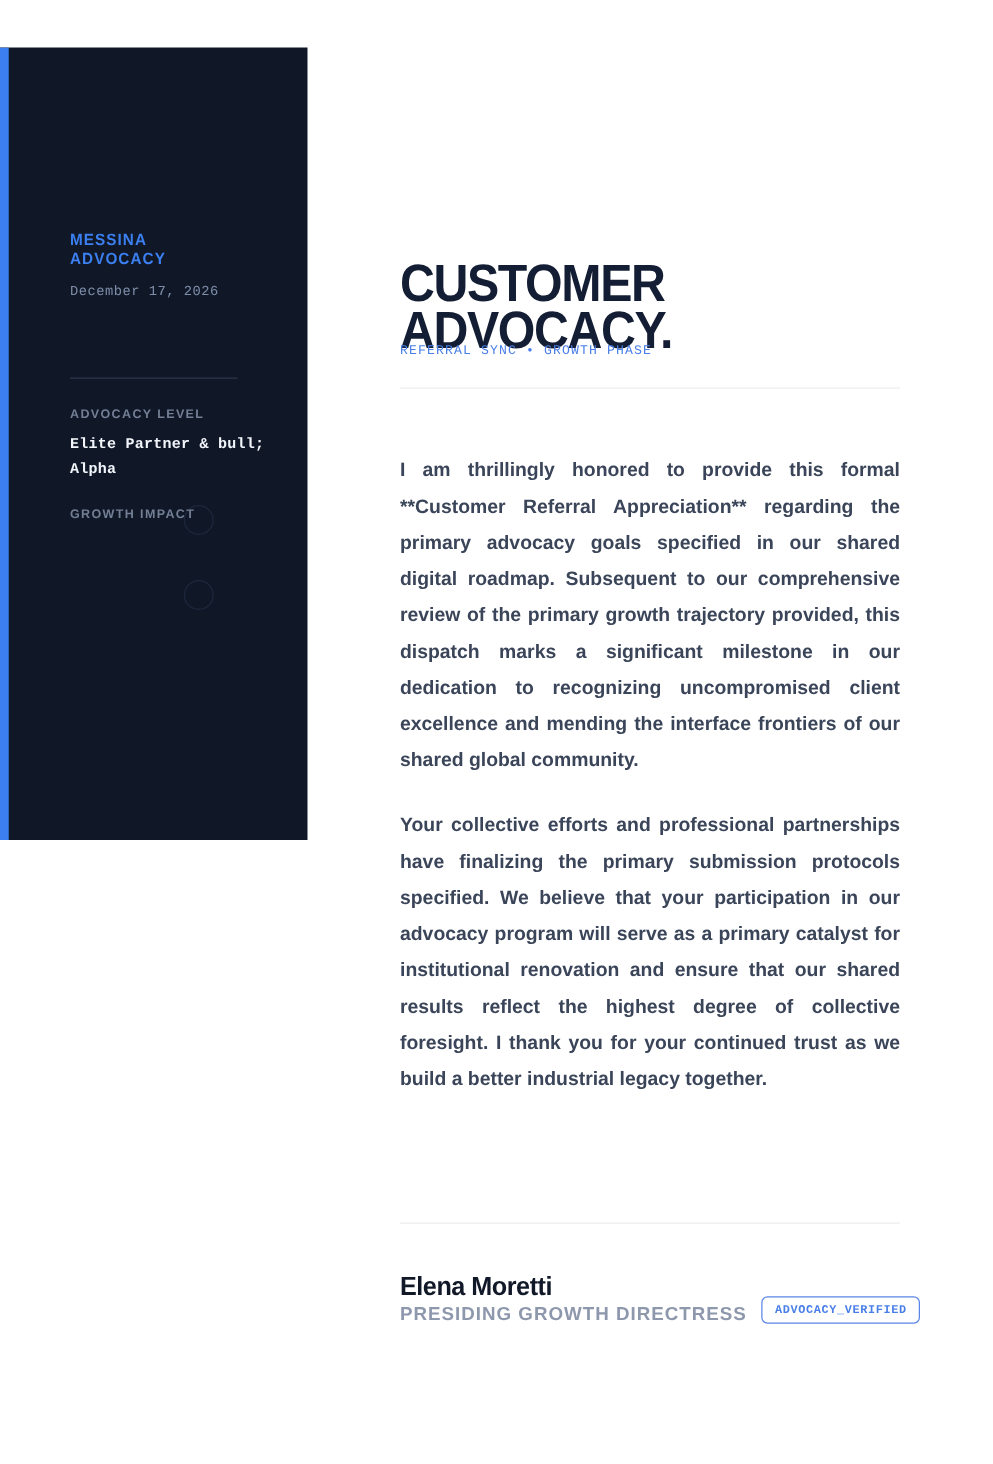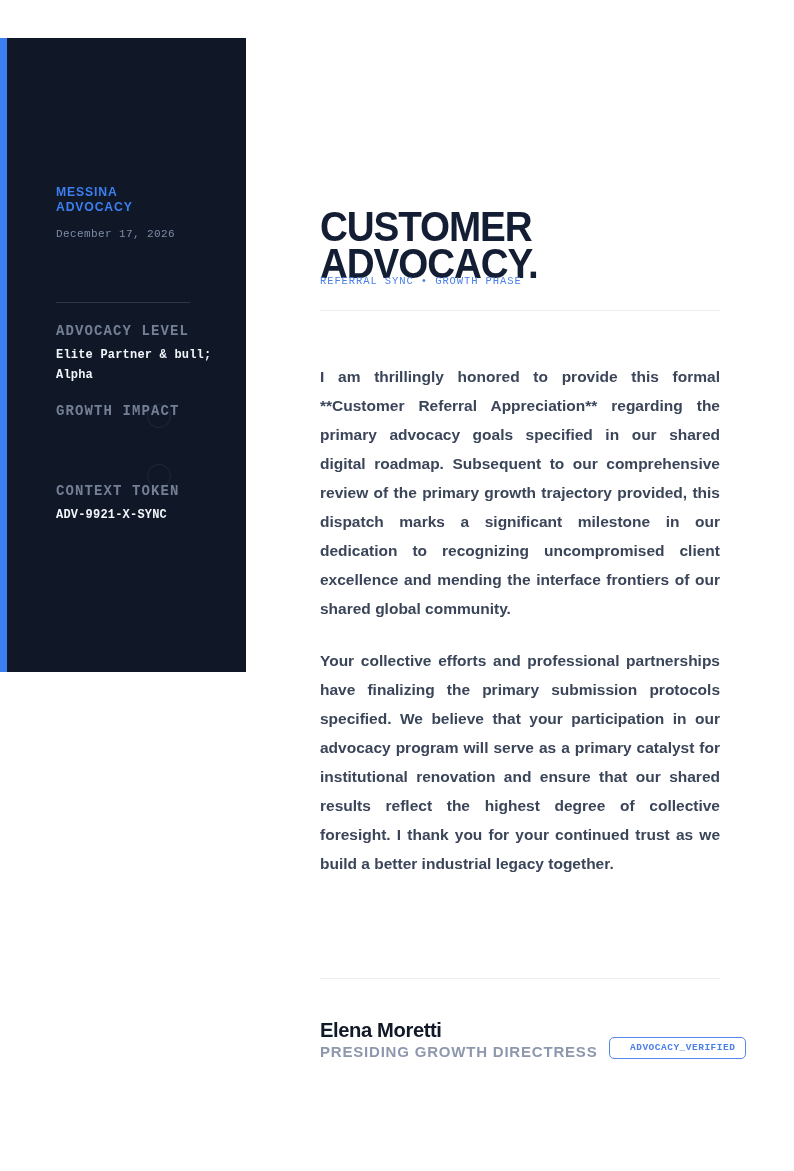--- a/index.html
+++ b/index.html
@@ -101,22 +101,22 @@
     position: absolute;
     left: 0;
     width: 160px;
   }
   .meta-block.b1 { top: 288px; }
   .meta-block.b2 { top: 368px; }
   .meta-block.b3 { top: 448px; }
 
   .meta-label {
     color: #737f95;
-    font-family: Liberation Mono, monospace;
-    font-size: 14px;
+    font-family: Liberation Sans, sans-serif;
+    font-size: 10px;
     font-weight: bold;
     letter-spacing: 1.1px;
     text-transform: uppercase;
     line-height: 11px;
     margin-bottom: 8px;
   }
   .meta-value {
     color: #f2f5fa;
     font-family: "Liberation Mono", monospace;
     font-size: 12px;
@@ -225,21 +225,21 @@
     letter-spacing: 0.8px;
     text-transform: uppercase;
     line-height: 12px;
   }
   .verify-badge {
     position: absolute;
     left: 289px;
     top: 19px;
     border: 1px solid #5a86e8;
     border-radius: 5px;
-    padding: 4px 10px 5px 20px;
+    padding: 4px 10px 5px 10px;
     color: #4a7fe8;
     font-family: "Liberation Mono", monospace;
     font-size: 9.5px;
     font-weight: bold;
     letter-spacing: 0.5px;
     line-height: 11px;
     white-space: nowrap;
     background: #ffffff;
     box-sizing: border-box;
   }
@@ -266,24 +266,20 @@
 
       <div class="meta-block b1">
         <div class="meta-label">ADVOCACY LEVEL</div>
         <div class="meta-value">Elite Partner &amp; bull; Alpha</div>
       </div>
 
       <div class="meta-block b2">
         <div class="meta-label">GROWTH IMPACT</div>
       </div>
 
-      <div class="meta-block b3">
-        <div class="meta-label">CONTEXT TOKEN</div>
-        <div class="meta-value">ADV-9921-X-SYNC</div>
-      </div>
 
     </div>
   </aside>
 
   <main class="content">
 
     <h1 class="title">CUSTOMER
 ADVOCACY.</h1>
 
     <div class="eyebrow">REFERRAL SYNC • GROWTH PHASE</div>

